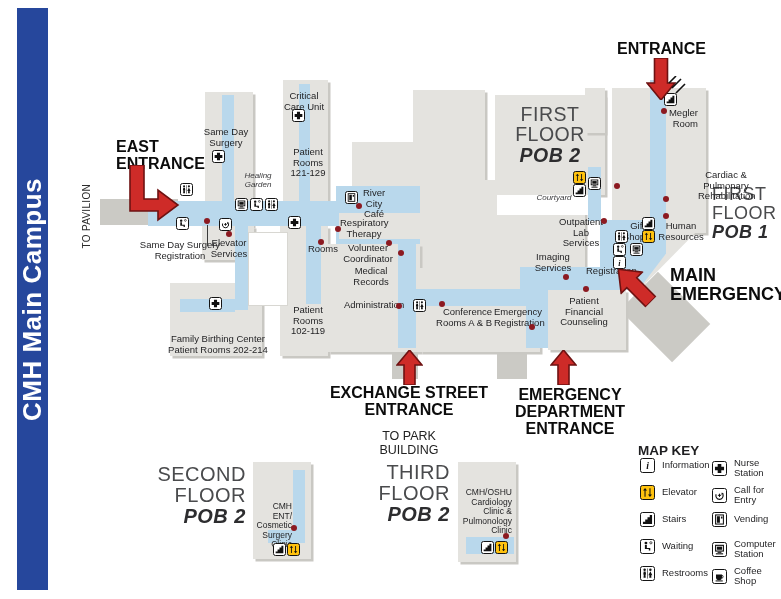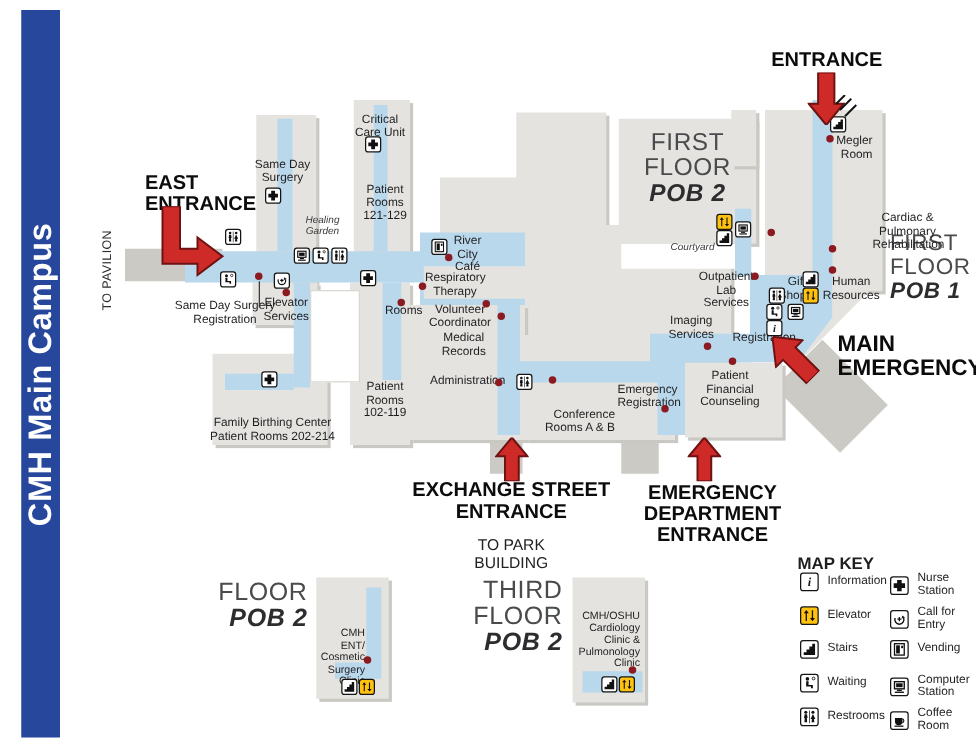--- a/index.html
+++ b/index.html
@@ -158,20 +158,21 @@
     <div>FIRST</div>
     <div>FLOOR</div>
     <div class="fb">POB 2</div>
   </div>
   <div class="ftitle" style="left:712px;top:185px;width:70px;font-size:18px;">
     <div>FIRST</div>
     <div>FLOOR</div>
     <div class="fb">POB 1</div>
   </div>
   <div class="ftitle right" style="left:148px;top:464px;width:98px;font-size:20px;">
+    <div>SECOND</div>
     <div>FLOOR</div>
     <div class="fb">POB 2</div>
   </div>
   <div class="ftitle right" style="left:366px;top:462px;width:84px;font-size:20px;">
     <div>THIRD</div>
     <div>FLOOR</div>
     <div class="fb">POB 2</div>
   </div>
 
   <div class="ent" style="left:116px;top:139px;">EAST
@@ -244,21 +245,21 @@
 City
 Café</div>
   <div class="room" style="left:340px;top:218px;width:48px;">Respiratory
 Therapy</div>
   <div class="room left" style="left:306px;top:244px;width:32px;">Rooms</div>
   <div class="room" style="left:342px;top:243px;width:52px;">Volunteer
 Coordinator</div>
   <div class="room" style="left:350px;top:266px;width:42px;">Medical
 Records</div>
   <div class="room left" style="left:344px;top:300px;width:60px;">Administration</div>
-  <div class="room left" style="left:436px;top:307px;width:56px;margin-top:20px;">Conference
+  <div class="room left" style="left:436px;top:307px;width:56px;">Conference
 Rooms A &amp; B</div>
   <div class="room" style="left:494px;top:307px;width:48px;">Emergency
 Registration</div>
   <div class="room" style="left:558px;top:296px;width:52px;">Patient
 Financial
 Counseling</div>
   <div class="room" style="left:534px;top:252px;width:38px;">Imaging
 Services</div>
   <div class="room" style="left:556px;top:217px;width:50px;">Outpatient
 Lab Services</div>
@@ -513,16 +514,16 @@
     <span class="klabel">Computer
 Station</span>
   </div>
   <div class="krow" style="left:712px;top:566px;">
     <span class="icon kicon">
         <svg>
           <use href="#i-coffee"></use>
         </svg>
       </span>
     <span class="klabel">Coffee
-Room</span>
+Shop</span>
   </div>
 
 </div>
 
 </body></html>

